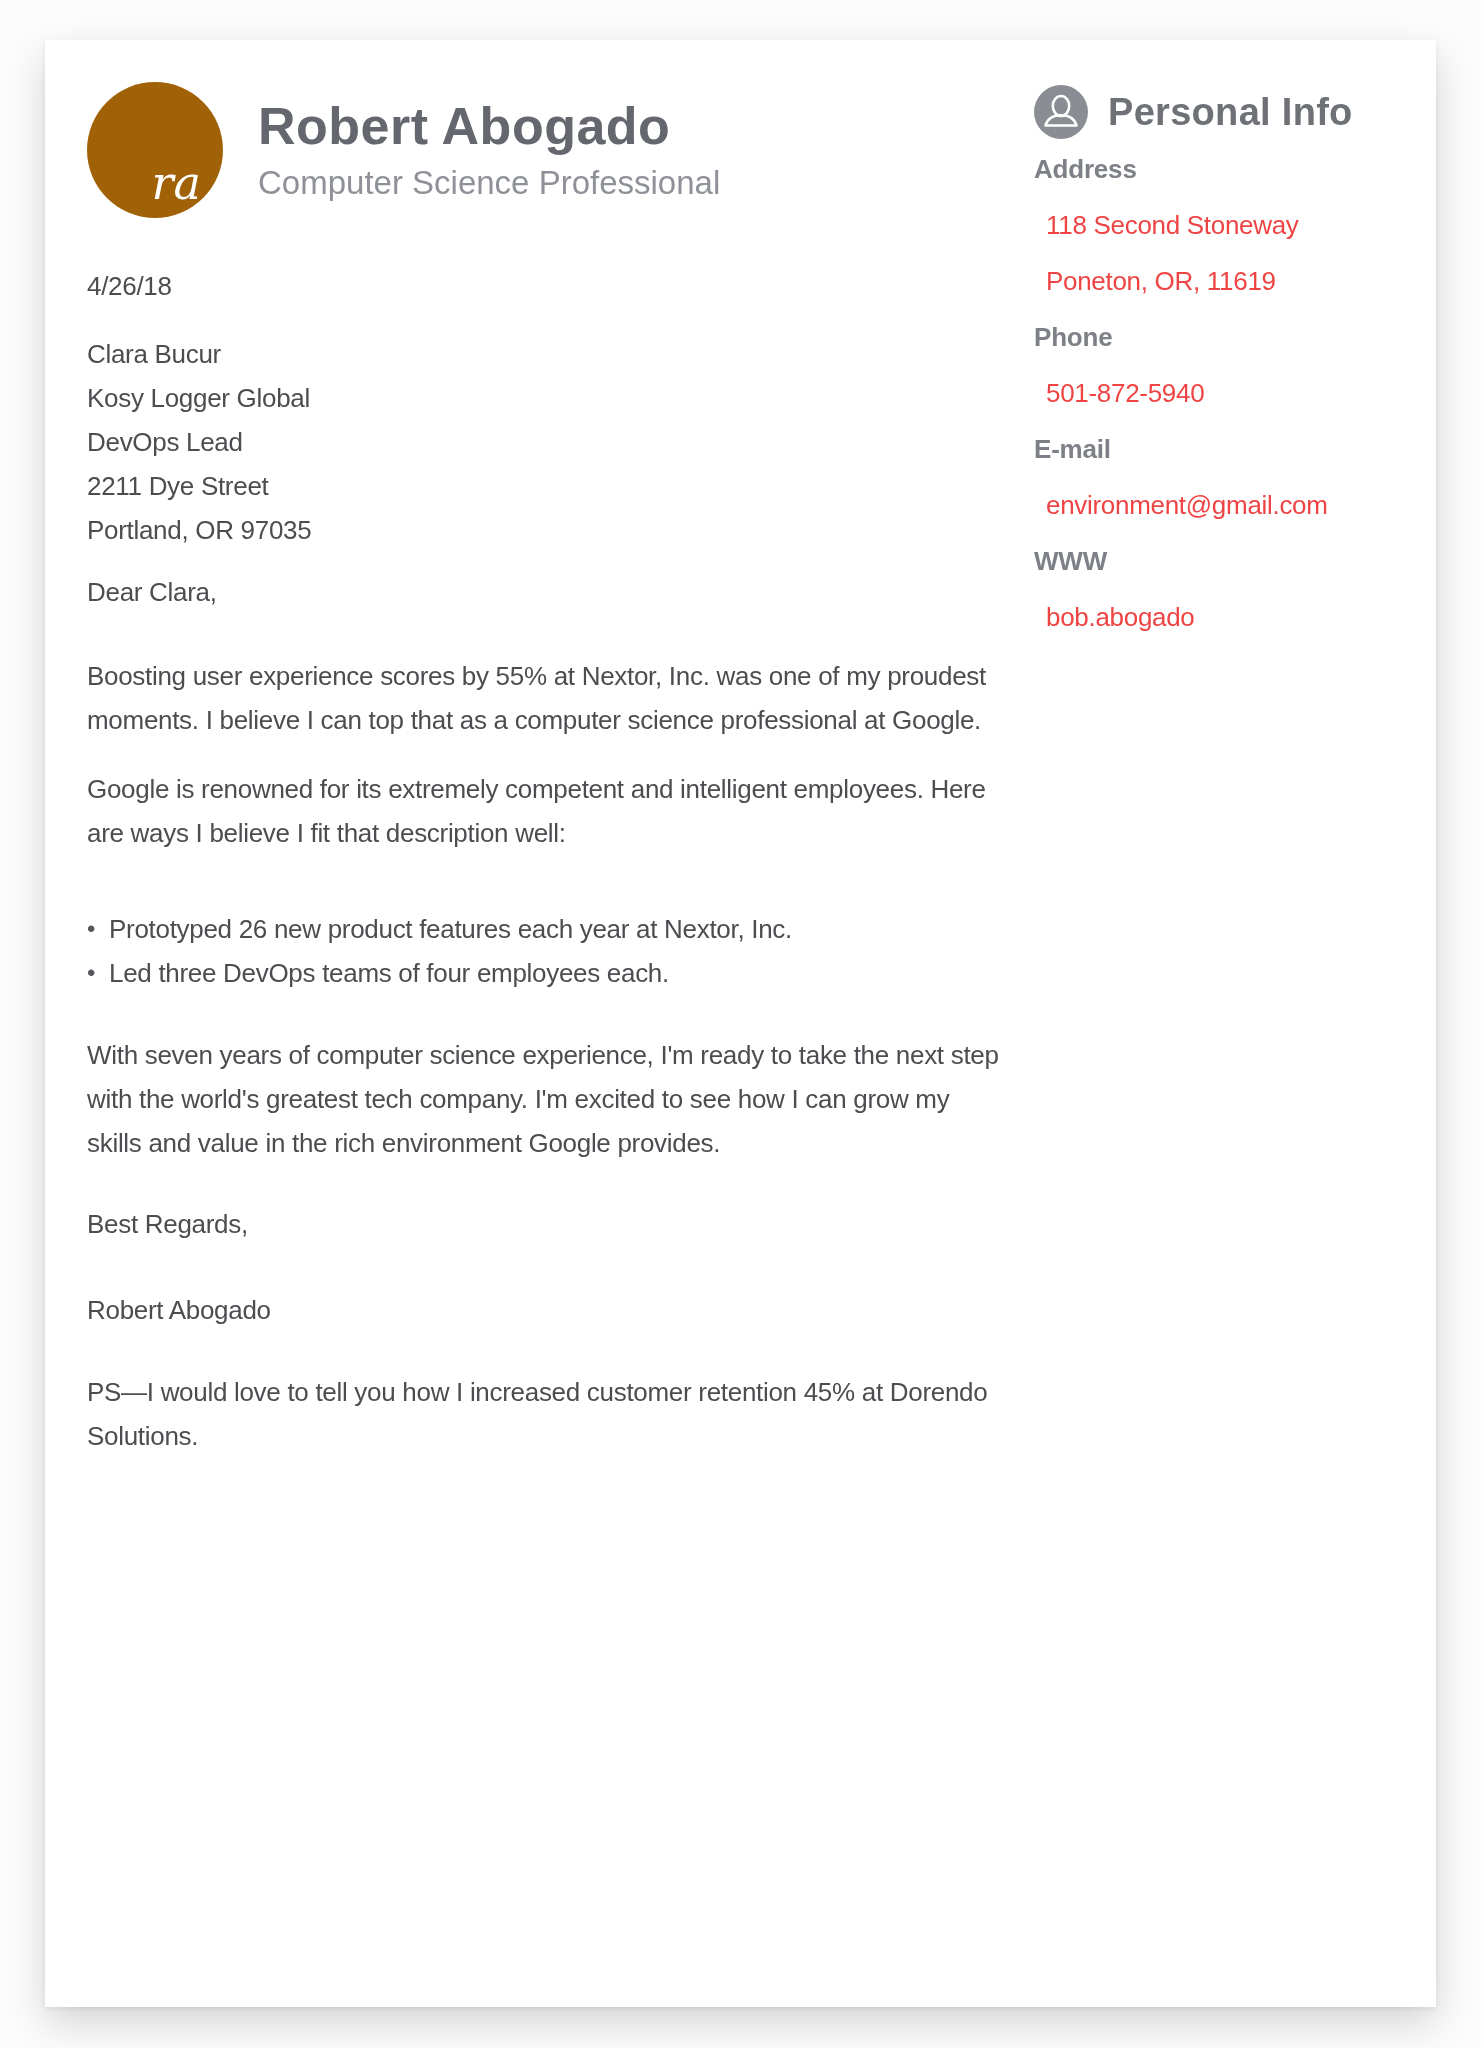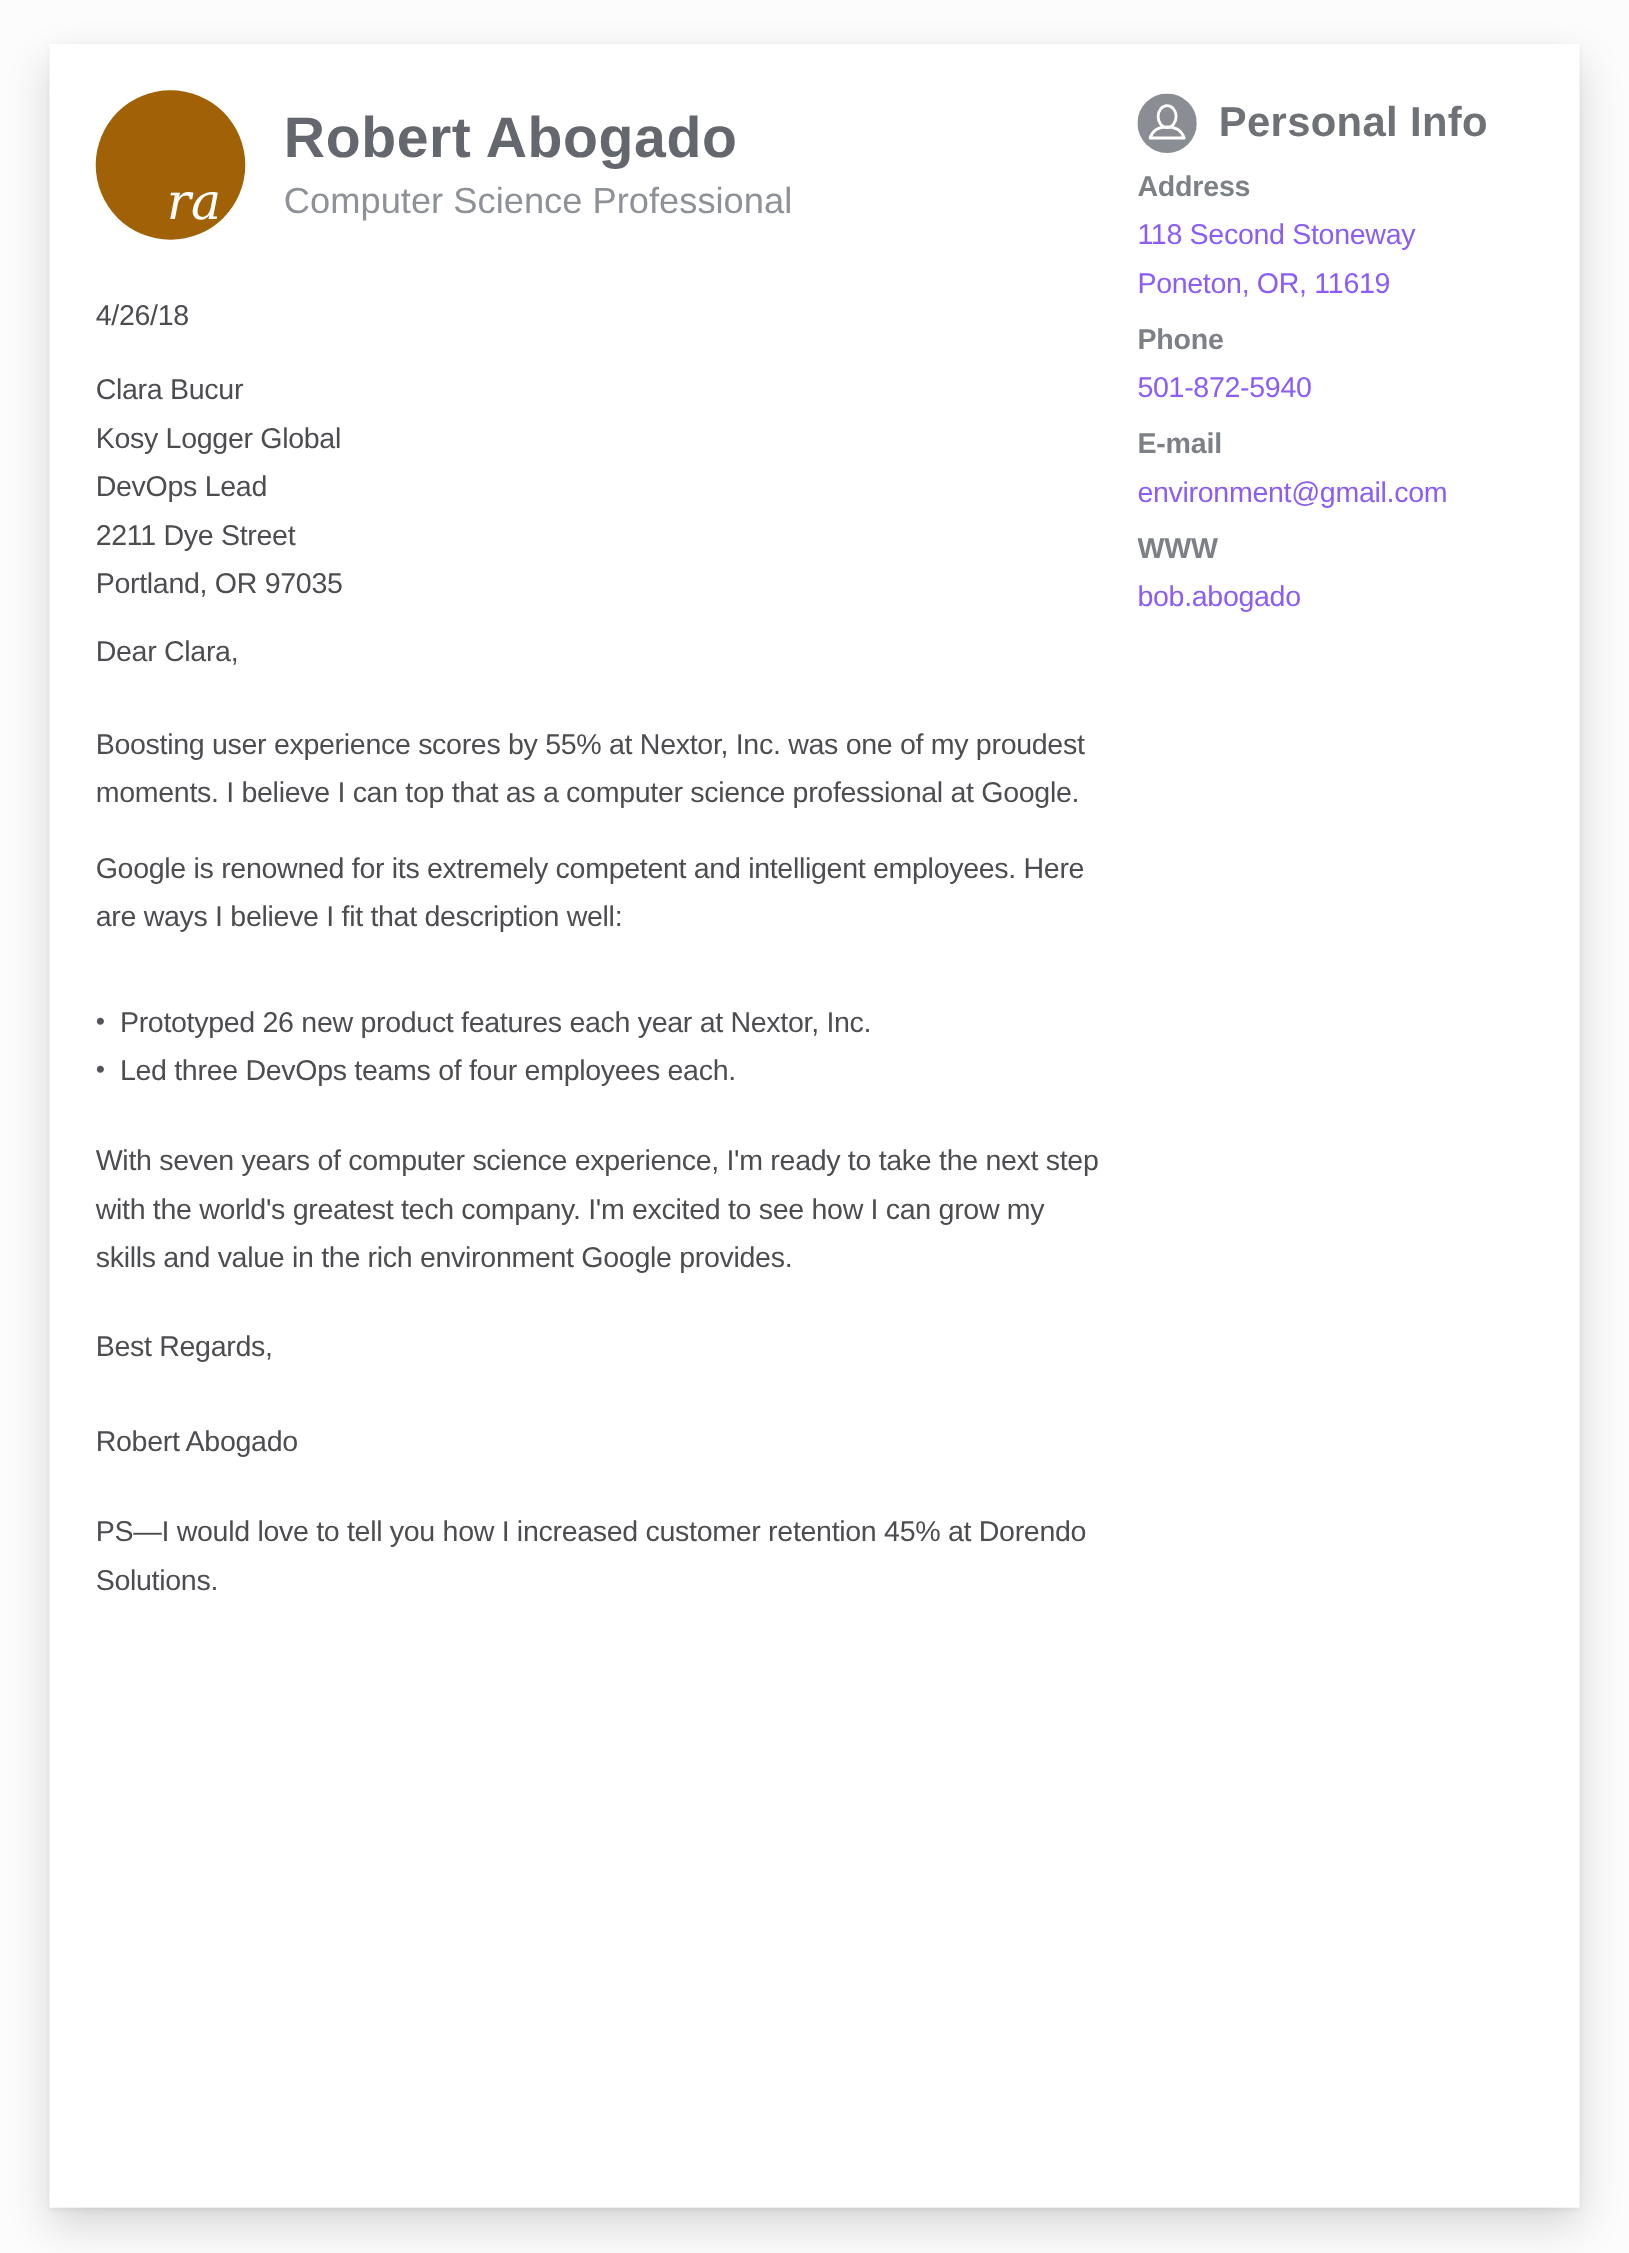--- a/index.html
+++ b/index.html
@@ -114,25 +114,25 @@
   .fields { margin-top: 8px; }
   .field + .field { margin-top: 7px; }
   .field-label {
     font-size: 26px;
     font-weight: 700;
     line-height: 44px;
     color: #7d8086;
     letter-spacing: -0.2px;
   }
   .field p {
-    margin: 0;
+    margin: 12px;
     font-size: 26px;
     line-height: 44px;
     letter-spacing: -0.3px;
-    color: #8b5cf6;
+    color: #ef4444;
   }
 </style>
 </head>
 <body>
 
 <div class="page">
   <div class="main">
 
     <div class="col-left">
 

